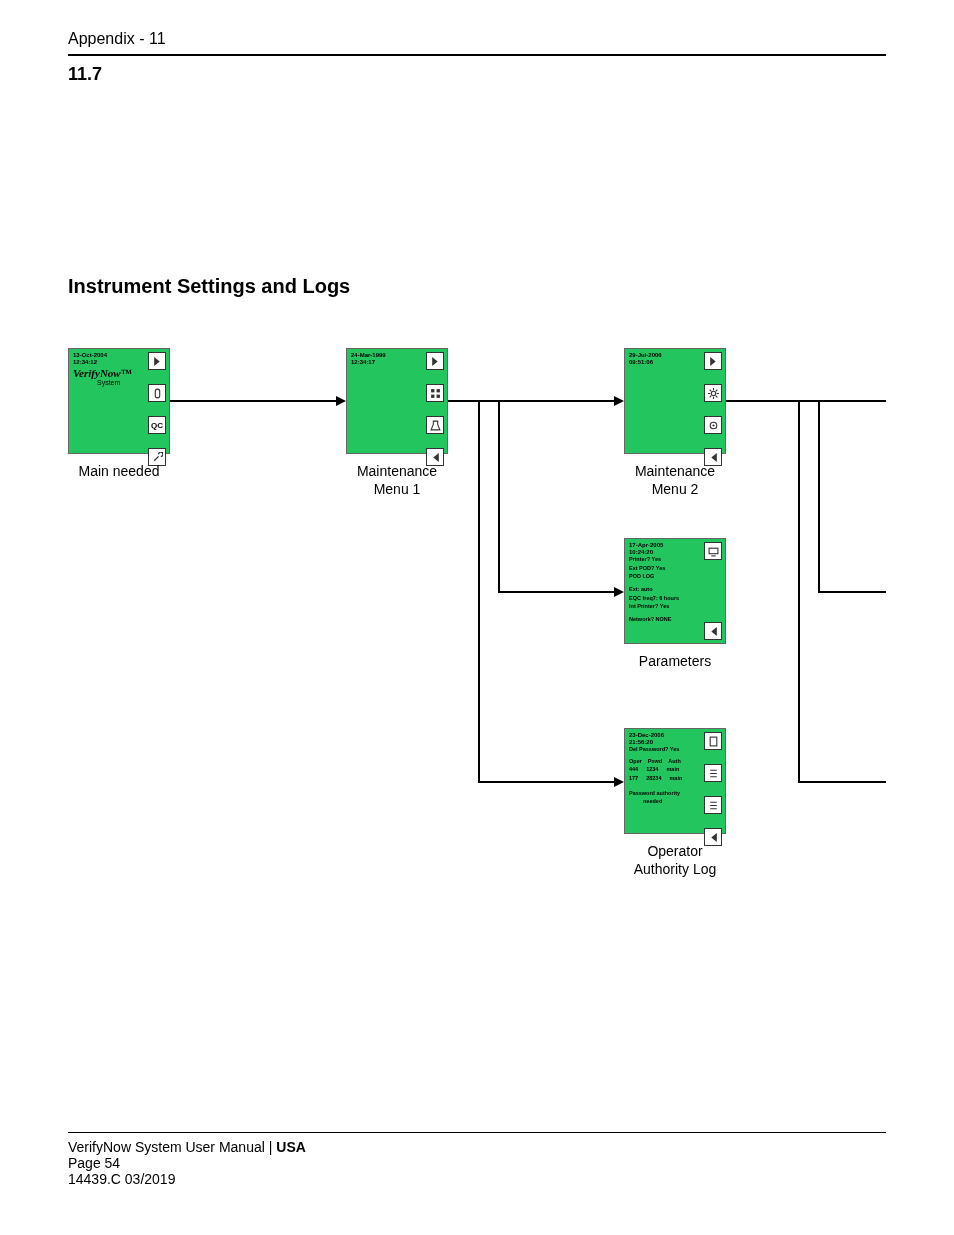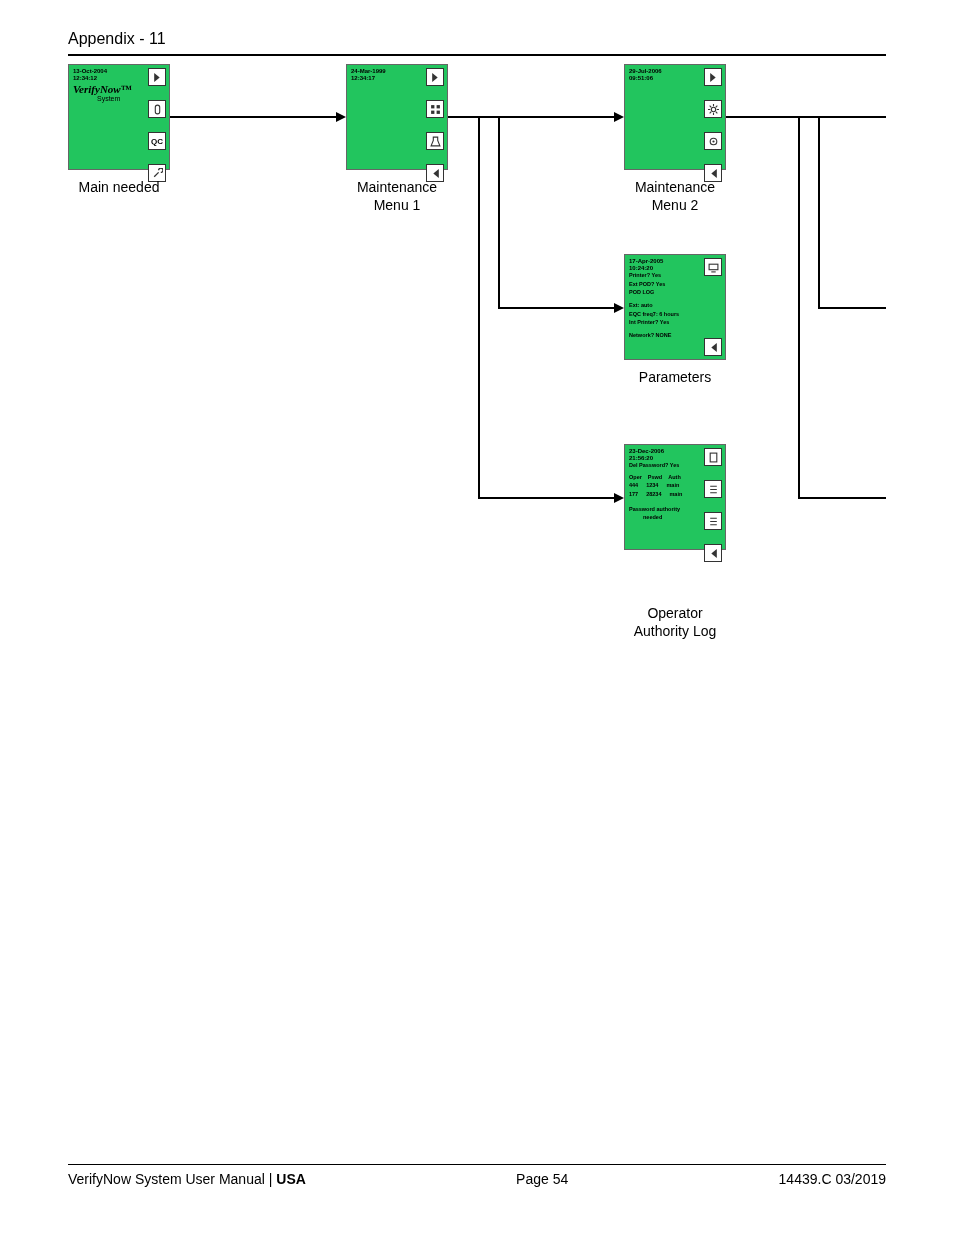--- a/index.html
+++ b/index.html
@@ -13,31 +13,33 @@
   .screen-box { position: absolute; border: 1px solid #666; background: #22c55e; width: 102px; height: 106px; }
   .screen-box .ts { font-size: 6px; font-weight: bold; padding: 3px 4px 0 4px; line-height: 1.1; }
   .screen-box .brand { font-family: 'Times New Roman', serif; font-style: italic; font-weight: bold; font-size: 11px; padding: 2px 4px; }
   .screen-box .tiny { font-size: 5.5px; padding: 1px 4px; line-height: 1.2; font-weight: bold; }
   .icon-col { position: absolute; right: 3px; top: 3px; display: flex; flex-direction: column; gap: 14px; }
   .icon-box { width: 18px; height: 18px; border: 1px solid #333; background: #fff; display: flex; align-items: center; justify-content: center; font-size: 9px; font-weight: bold; }
   .icon-col-bottom { position: absolute; right: 3px; bottom: 3px; }
   .caption { position: absolute; font-size: 14px; text-align: center; width: 120px; line-height: 1.3; }
   .arrow-line { position: absolute; background: #000; }
   .arrow-head-right { position: absolute; width: 0; height: 0; border-top: 5px solid transparent; border-bottom: 5px solid transparent; border-left: 10px solid #000; }
-  .footer { position: absolute; bottom: 48px; left: 68px; right: 68px; border-top: 1px solid #000; padding-top: 6px; display: flex; justify-content: space-between; font-size: 14px; }
+  .footer { position: absolute; bottom: 48px; left: 68px; right: 68px; border-top: 1px solid #000; padding-top: 6px; display: flex; justify-content: space-between; font-size: 14px; flex-direction: column; }
   .footer .bold { font-weight: bold; }
   svg.mini { width: 11px; height: 11px; }
 </style>
 </head>
 <body>
 
 <div class="page">
   <div class="header-line">
     <div class="appendix">Appendix - 11</div>
   </div>
+  <div class="section-num">11.7</div>
+  <div class="section-title">Instrument Settings and Logs</div>
 
   <div class="diagram">
 
     <div class="screen-box" style="left:0; top:0;">
       <div class="ts"><span>13-Oct-2004</span><br><span>12:34:12</span></div>
       <div class="brand">VerifyNow™</div>
       <div style="font-size:7px;padding-left:28px;margin-top:-2px;">System</div>
       <div class="icon-col">
         <div class="icon-box">
             <svg class="mini" viewBox="0 0 10 10">
@@ -187,21 +189,21 @@
               <path d="M2 2 L8 2 M2 5 L8 5 M2 8 L8 8" stroke="#333"></path>
             </svg>
           </div>
         <div class="icon-box">
             <svg class="mini" viewBox="0 0 10 10">
               <path d="M8 1 L3 5 L8 9 Z" fill="#333"></path>
             </svg>
           </div>
       </div>
     </div>
-    <div class="caption" style="left:547px; top:494px; white-space:pre-line;margin-top:46px;">Operator
+    <div class="caption" style="left:547px; top:494px; white-space:pre-line;">Operator
 Authority Log</div>
 
     <div class="arrow-line" style="left:102px; top:52px; width:166px; height:2px;"></div>
     <div class="arrow-head-right" style="left:268px; top:48px;"></div>
 
     <div class="arrow-line" style="left:380px; top:52px; width:166px; height:2px;"></div>
     <div class="arrow-head-right" style="left:546px; top:48px;"></div>
 
     <div class="arrow-line" style="left:658px; top:52px; width:166px; height:2px;"></div>
 

